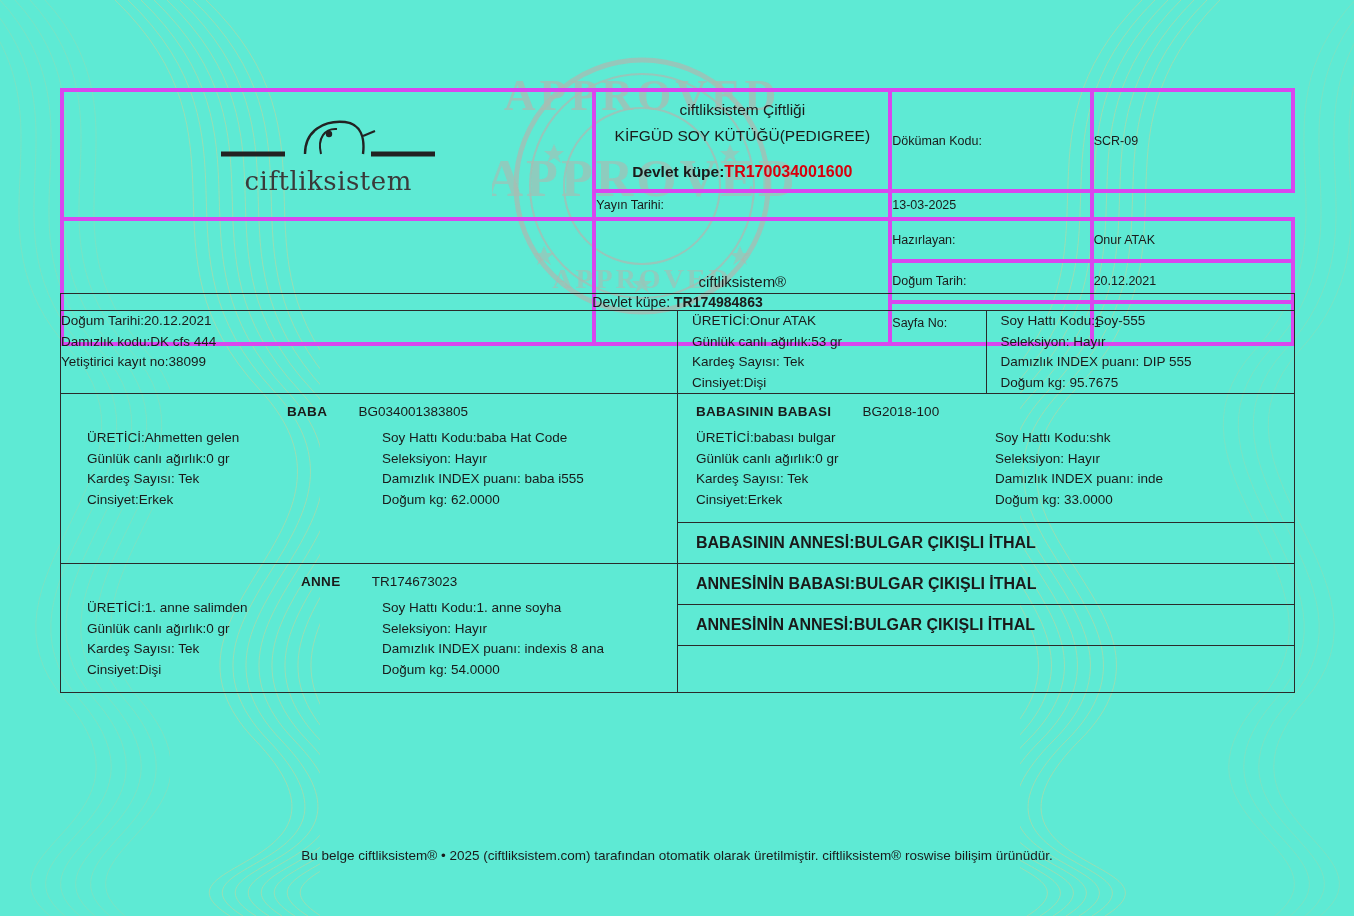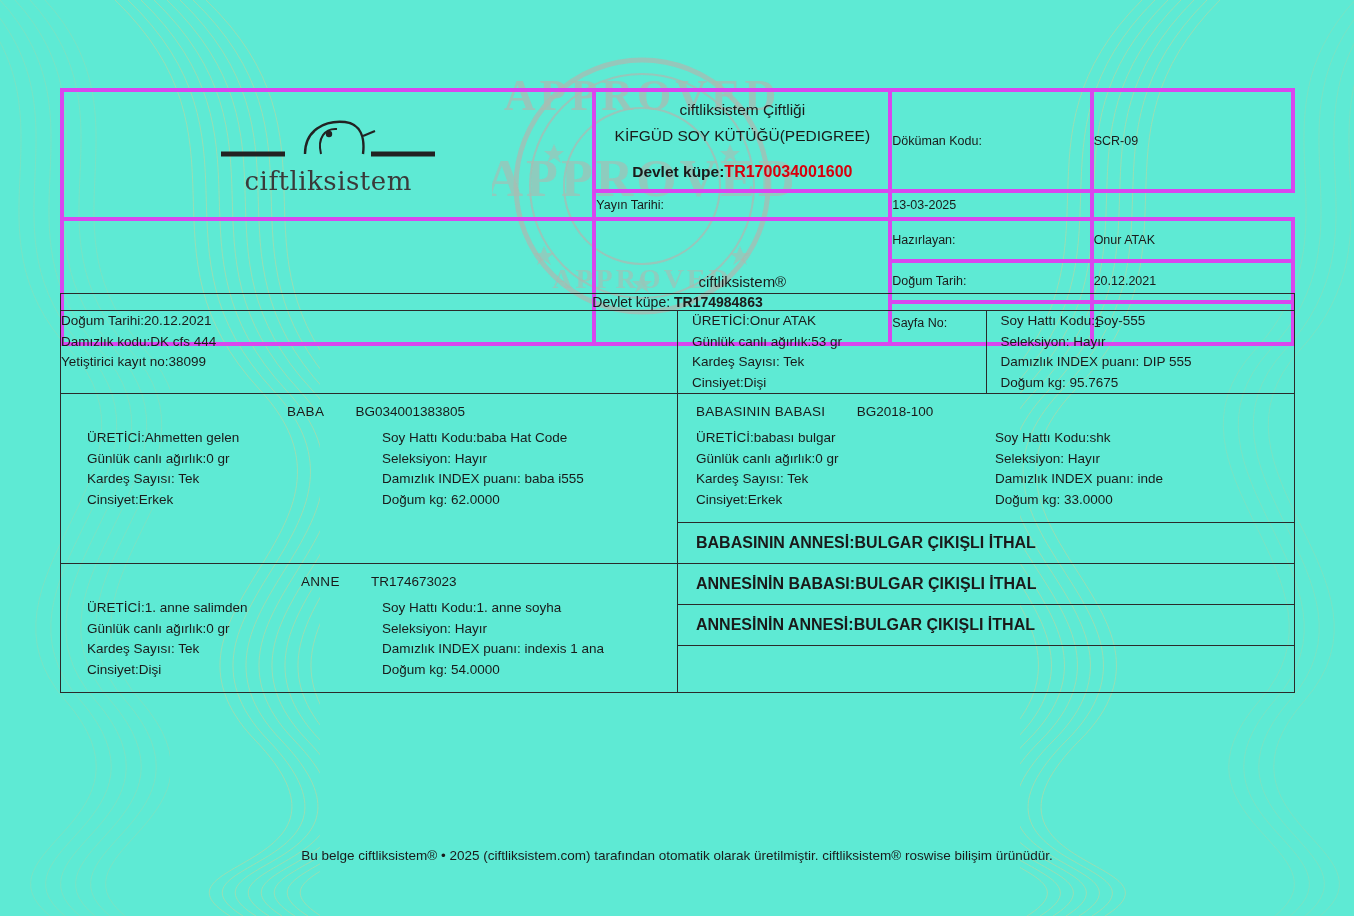--- a/index.html
+++ b/index.html
@@ -156,21 +156,21 @@
   .twocol .c1 { width: 50%; }
   .twocol .c2 { width: 50%; }
 
   .hdr-line {
     font-size: 13.5px;
     line-height: 20px;
     padding: 8px 0 4px 0;
     text-align: left;
   }
   .hdr-name {
-    font-weight: normal;
+    font-weight: bold;
     letter-spacing: 0.3px;
   }
   .hdr-code { font-weight: normal; margin-left: 20px; }
 
   .center-hdr { text-align: center; }
   .indent-hdr { padding-left: 18px; }
 
   .simple-row {
     font-size: 16px;
     font-weight: bold;
@@ -403,21 +403,21 @@
         <div class="twocol" style="padding:2px 0 12px 26px;">
           <div class="c1">
             <div class="row-line">ÜRETİCİ:1. anne salimden</div>
             <div class="row-line">Günlük canlı ağırlık:0 gr</div>
             <div class="row-line">Kardeş Sayısı: Tek</div>
             <div class="row-line">Cinsiyet:Dişi</div>
           </div>
           <div class="c2">
             <div class="row-line">Soy Hattı Kodu:1. anne soyha</div>
             <div class="row-line">Seleksiyon: Hayır</div>
-            <div class="row-line">Damızlık INDEX puanı: indexis 1 ana</div>
+            <div class="row-line">Damızlık INDEX puanı: indexis 8 ana</div>
             <div class="row-line">Doğum kg: 54.0000</div>
           </div>
         </div>
       </td>
       <td colspan="2" style="padding:0;vertical-align:top;">
         <div class="simple-row" style="border-bottom:1px solid #2a2a2a;">
           <span>ANNESİNİN BABASI:</span><span class="val">BULGAR ÇIKIŞLI İTHAL</span>
         </div>
         <div class="simple-row" style="border-bottom:1px solid #2a2a2a;">
           <span>ANNESİNİN ANNESİ:</span><span class="val">BULGAR ÇIKIŞLI İTHAL</span>

